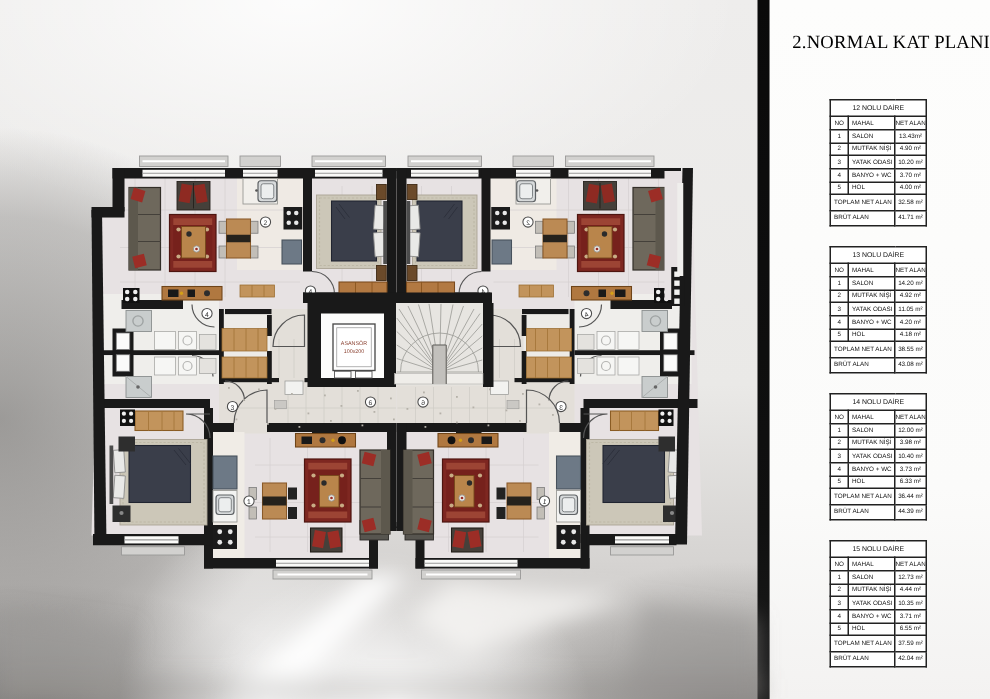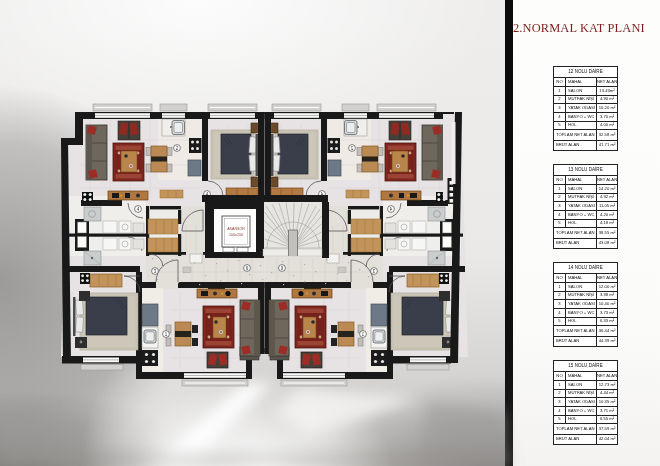--- a/index.html
+++ b/index.html
@@ -6,21 +6,21 @@
 background:
  radial-gradient(30% 30% at 40% 100%, rgba(255,255,255,.95) 0%, rgba(255,255,255,0) 65%),
  radial-gradient(25% 45% at 27% 100%, rgba(255,255,255,.8) 0%, rgba(255,255,255,0) 60%),
  radial-gradient(42% 58% at 0% 60%, rgba(95,93,91,.55) 0%, rgba(95,93,91,.3) 50%, rgba(95,93,91,0) 72%),
  radial-gradient(42% 38% at 74% 104%, rgba(80,78,76,.55) 0%, rgba(80,78,76,0) 62%),
  radial-gradient(45% 30% at 3% 103%, rgba(85,83,81,.65) 0%, rgba(85,83,81,0) 65%),
  radial-gradient(75% 55% at 30% 0%, rgba(255,255,255,.85) 0%, rgba(255,255,255,0) 60%),
  linear-gradient(180deg,#eeedec 0%,#eae9e7 55%,#d6d4d2 80%,#c0bebc 100%);}
 #sheet{position:absolute;left:513px;top:0;width:147px;height:466px;background:linear-gradient(180deg,#fdfdfc 0%,#fbfbfa 70%,#f3f2f1 100%);}
 #bar{position:absolute;left:505px;top:0;width:8px;height:466px;background:linear-gradient(180deg,#0a0a0a 0%,#101010 75%,#1c1c1c 100%);}
-#title{position:absolute;left:513px;top:21px;width:147px;text-align:left;font-family:"Liberation Serif",serif;font-size:12.4px;color:#7f1d1d;letter-spacing:.15px;white-space:nowrap;}
+#title{position:absolute;left:513px;top:21px;width:147px;text-align:right;font-family:"Liberation Serif",serif;font-size:12.4px;color:#000000;letter-spacing:.15px;white-space:nowrap;}
 table{border-collapse:collapse;table-layout:fixed;width:64px;background:#fff;}
 table,td{border:1px solid #222;}
 td{padding:0;font-size:4.2px;line-height:1;color:#111;overflow:hidden;white-space:nowrap;}
 .tbl{position:absolute;left:553px;}
 .tt td{height:10px;text-align:center;font-size:4.6px;}
 .hd td{height:8px;}
 .rw td{height:7.7px;}
 .sm td{height:9.4px;}
 td.c{text-align:center;}
 td.l{padding-left:2px;}

